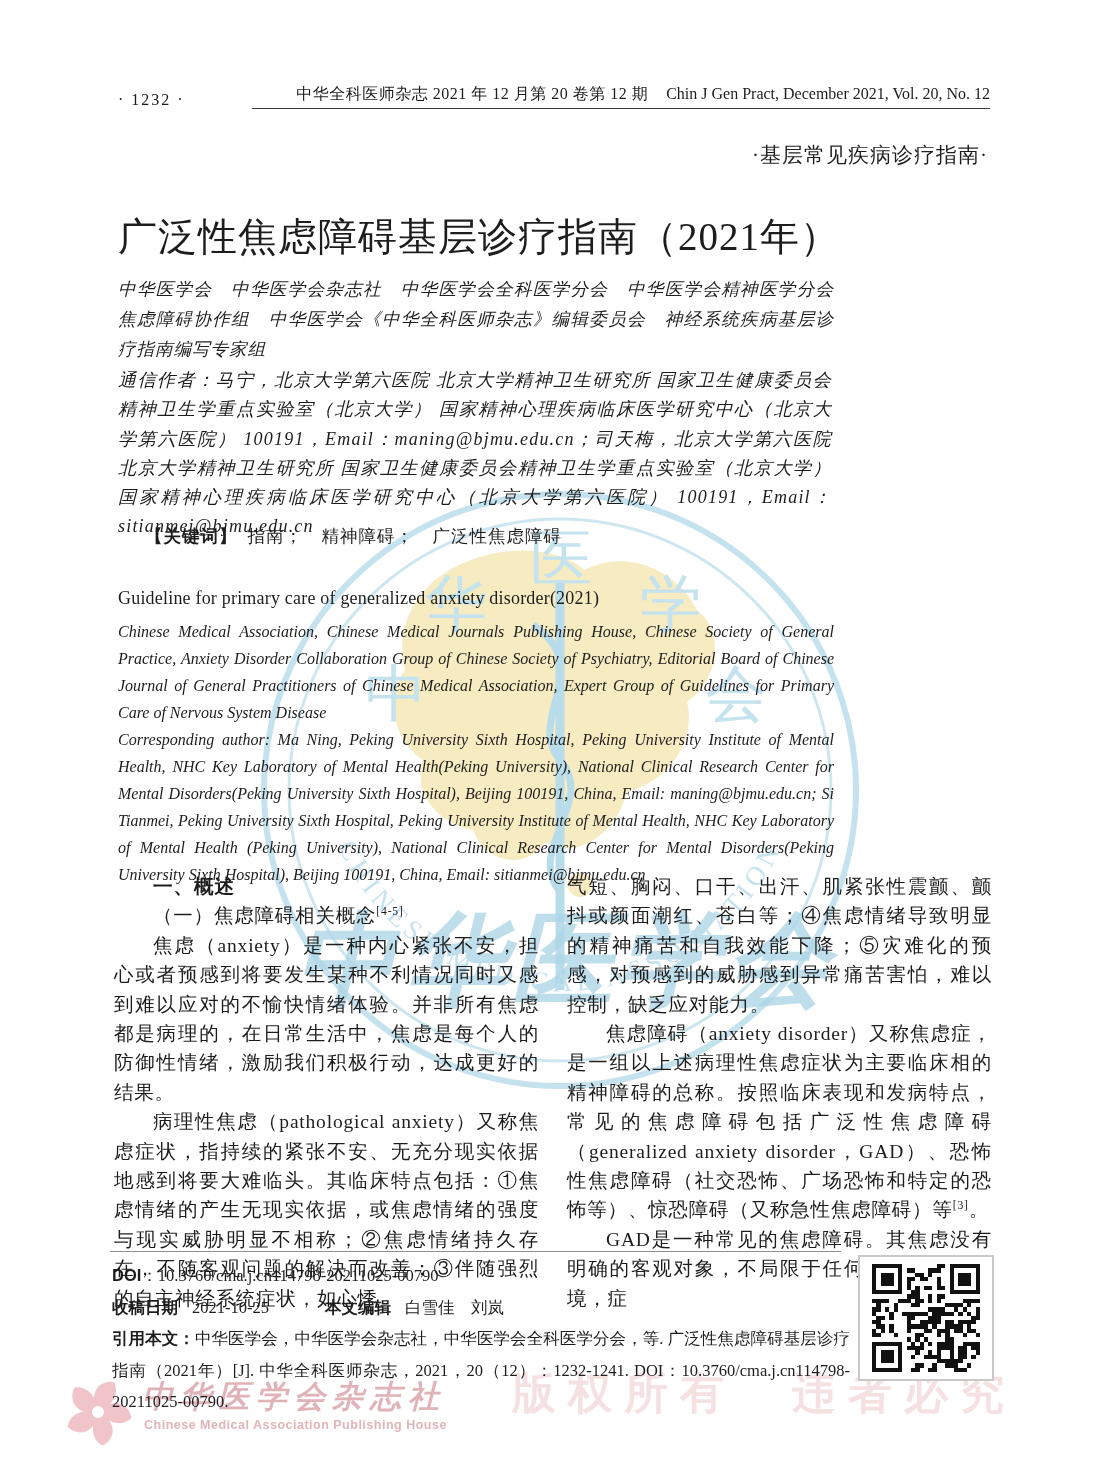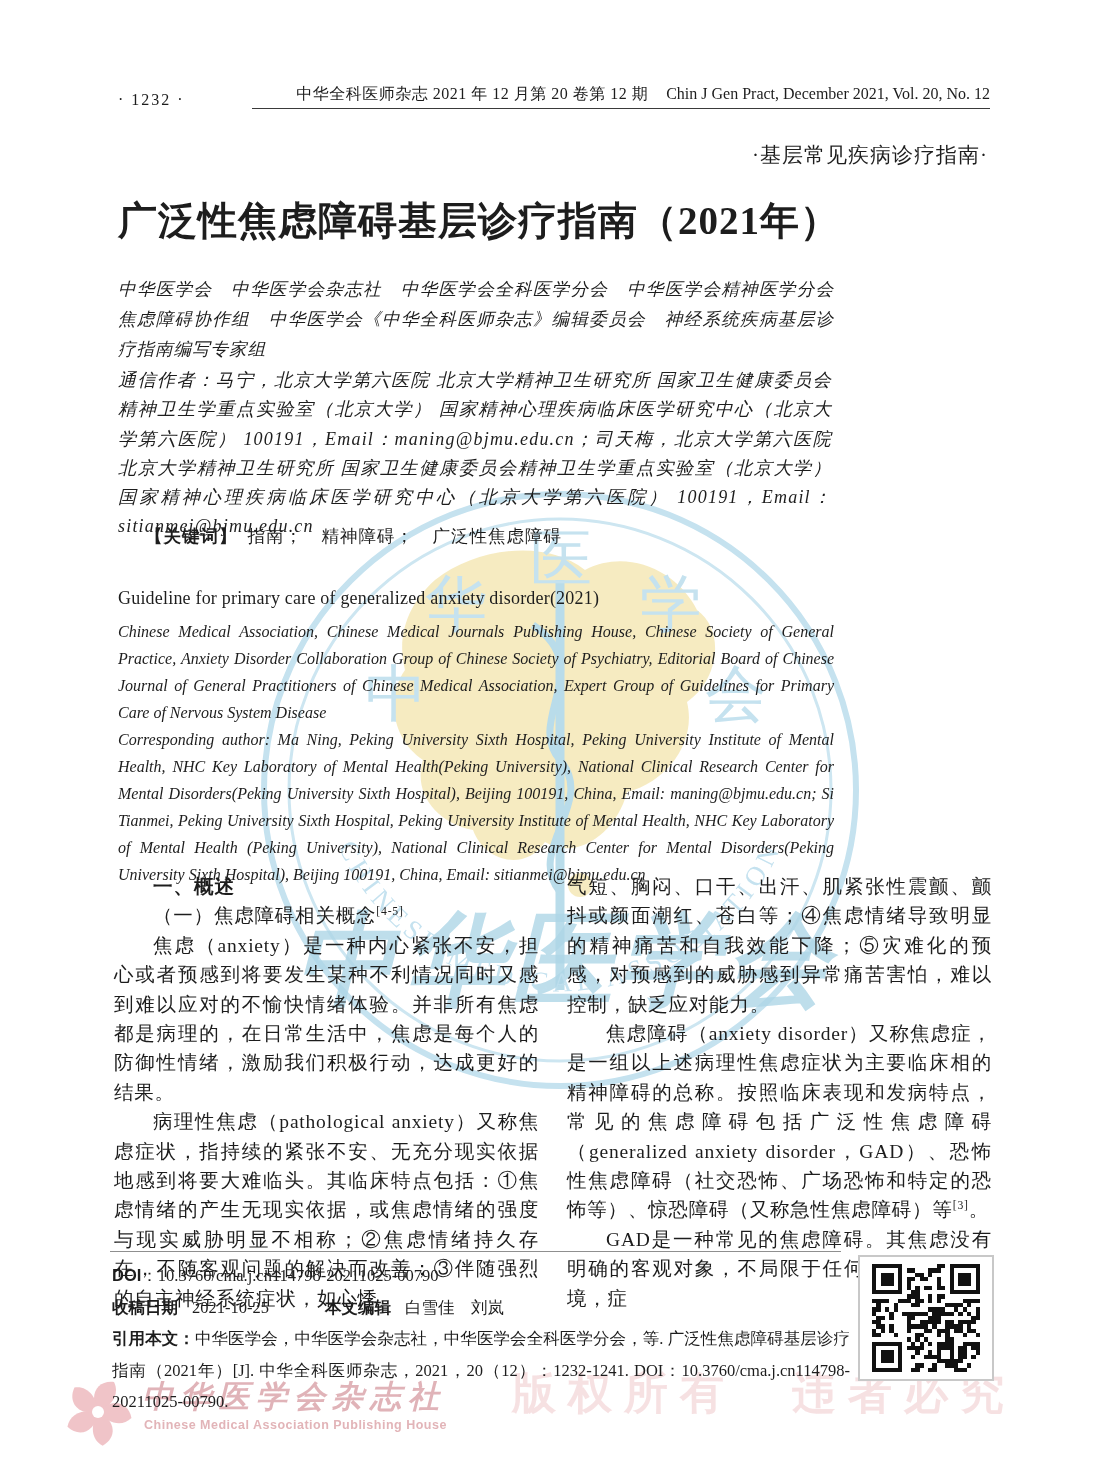--- a/index.html
+++ b/index.html
@@ -11,21 +11,21 @@
   }
   .layer{position:absolute;}
   
   .hdr{top:84px; left:118px; width:872px; display:flex; justify-content:space-between; align-items:flex-end;}
   .pagenum{font-size:16px; letter-spacing:2px;}
   .jline{font-size:16px; border-bottom:1.5px solid #3a3a3a; padding-bottom:3px; white-space:nowrap;}
   .jline .cn{letter-spacing:.5px;margin-left:44px;}
   .jline .en{margin-left:14px;}
   .colhead{top:141px; right:112px; font-size:21px; letter-spacing:1px; font-weight:500;}
   
-  .title{top:194px; left:118px; font-size:39px; font-weight:bold; letter-spacing:1px;}
+  .title{top:210px; left:118px; font-size:39px; font-weight:normal; letter-spacing:1px;}
   .authors{top:274px; left:118px; width:716px; font-size:17.5px; line-height:30px;
     font-style:italic; letter-spacing:1px; text-align:justify;}
   .corr{top:366px; left:118px; width:714px; font-size:18px; line-height:29.3px;
     font-style:italic; letter-spacing:1.2px; text-align:justify;}
   .kw{top:524px; left:145px; font-size:17.5px;}
   .kw b{font-family:"Liberation Sans","DejaVu Sans",sans-serif; font-weight:bold; letter-spacing:1px;}
   .kw span{margin-left:10px; letter-spacing:1px;}
   .entitle{top:588px; left:118px; font-size:18px; font-weight:normal; letter-spacing:.2px;}
   .enblock{top:618px; left:118px; width:716px; font-size:16px; line-height:27px;
     font-style:italic; text-align:justify;}

